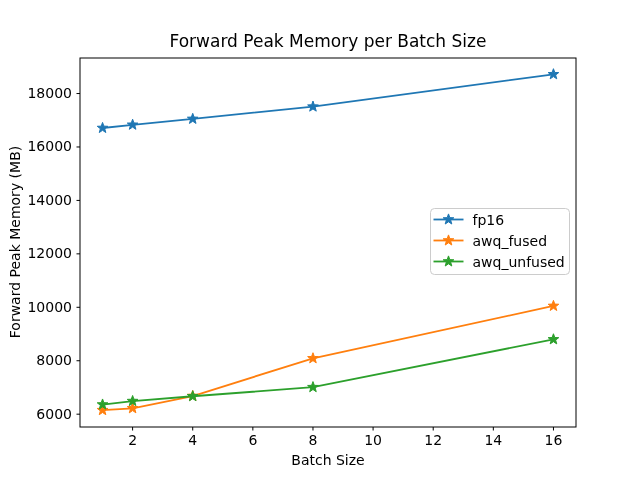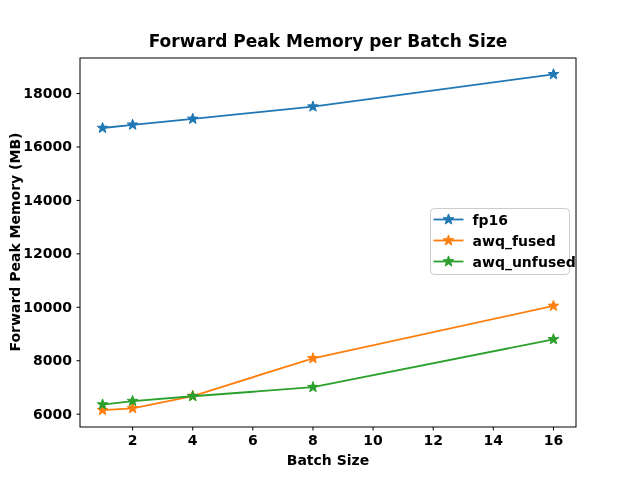--- a/index.html
+++ b/index.html
@@ -7,21 +7,20 @@
     padding: 0;
     background: #ffffff;
     font-family: "DejaVu Sans", sans-serif;
   }
   .figure {
     position: relative;
     width: 640px;
     height: 480px;
     background: #ffffff;
     overflow: hidden;
-    font-weight: bold;
   }
   svg text {
     fill: #000000;
     font-family: "DejaVu Sans", sans-serif;
   }
   .title-text   { font-size: 17px; }
   .axis-label   { font-size: 14px; }
   .tick-label   { font-size: 14px; }
   .legend-label { font-size: 14px; }
 </style>

